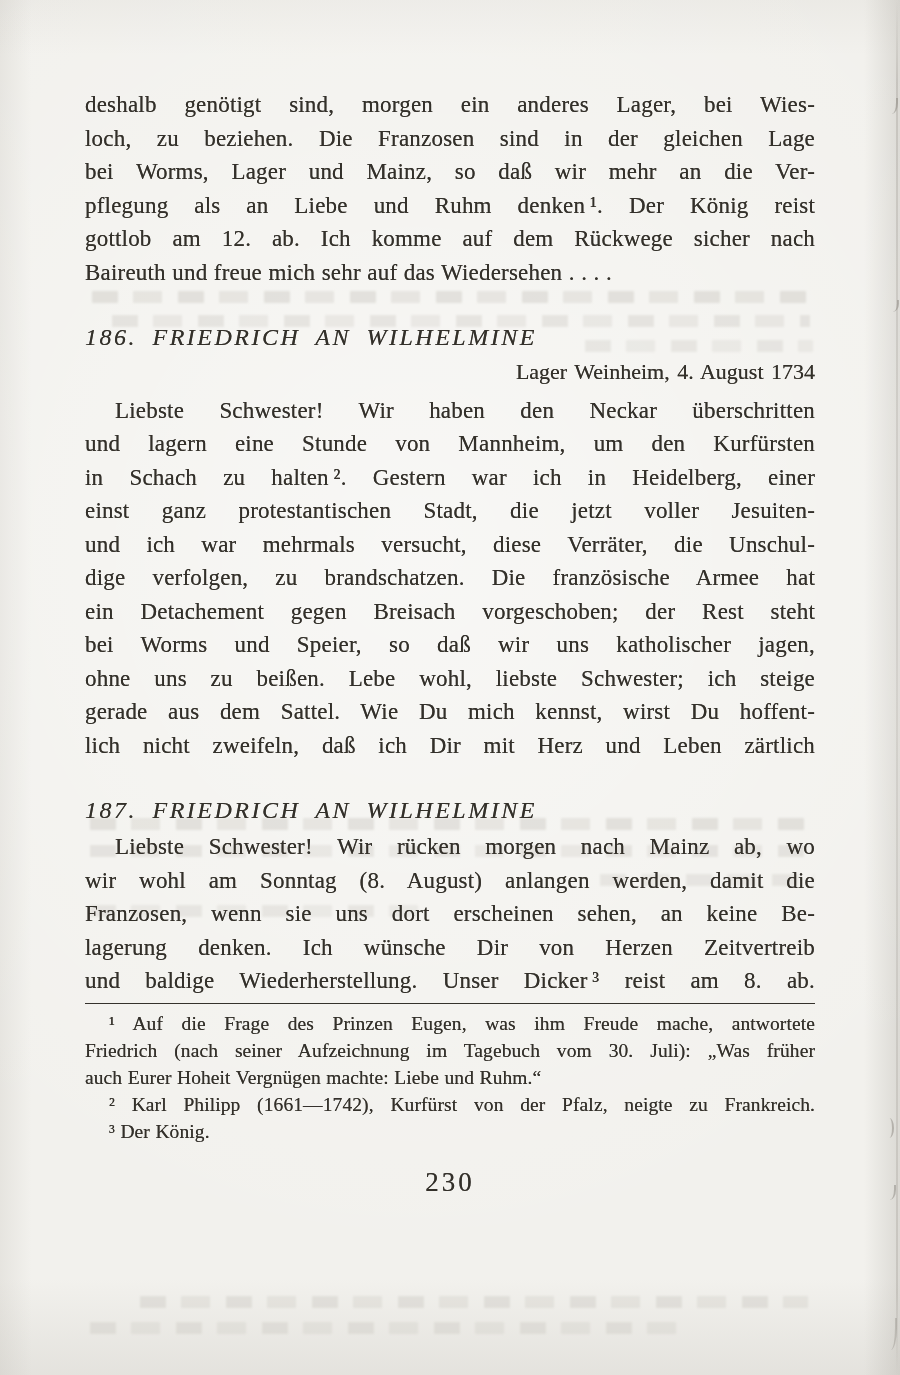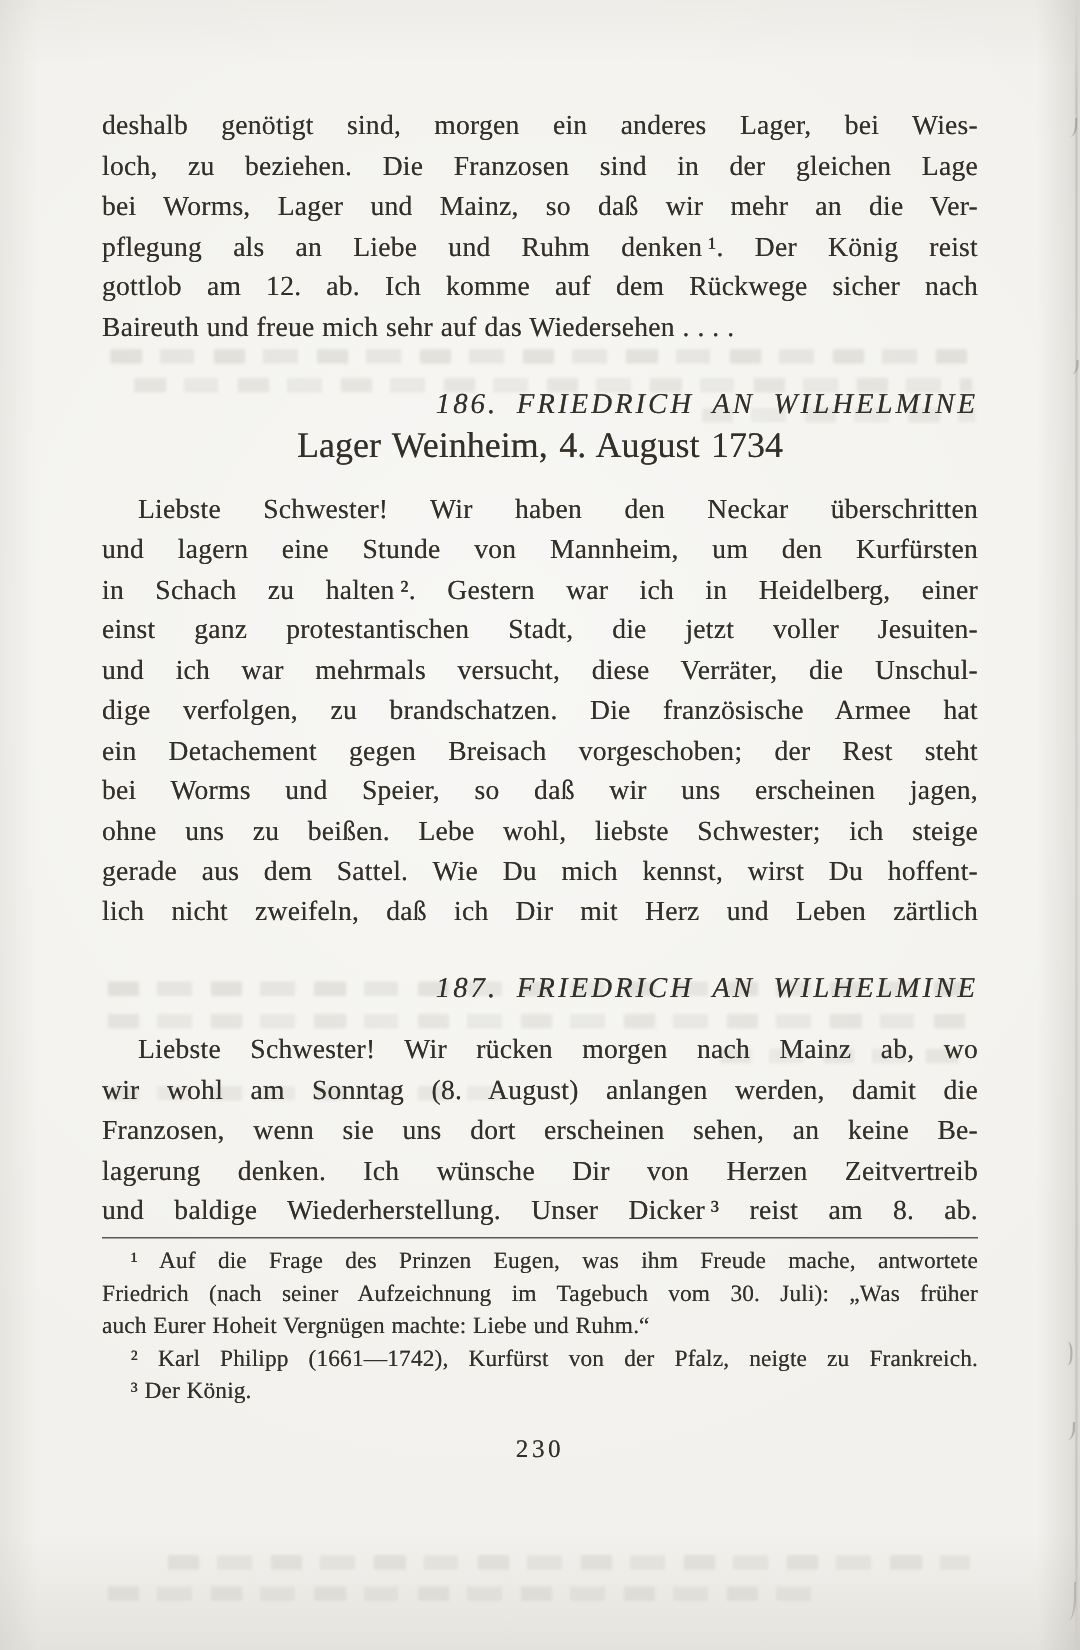--- a/index.html
+++ b/index.html
@@ -45,47 +45,46 @@
   .line.last-short{text-align-last:left;}
   .line.indent{text-indent:30px;}
   .letter-heading{
     font-style:italic;
     font-size:24px;
     line-height:30px;
     letter-spacing:2.5px;
     word-spacing:7px;
     margin-top:33px;
     text-shadow:0 0 .5px rgba(45,41,35,.75);
-    text-align:right;
   }
   .dateline{
-    font-size:30px;
+    font-size:22px;
     line-height:33.5px;
     margin-top:3px;
-    text-align:center;
+    text-align:right;
     word-spacing:2px;
     text-shadow:0 0 .5px rgba(45,41,35,.75);
   }
-  .body-para{margin-top:19px;}
+  .body-para{margin-top:5px;}
   .footnote-rule{
     border:none;
     border-top:1.6px solid var(--rule);
     margin:5px 0 6px 0;
     width:730px;
   }
   .footnotes .para{
     font-size:19.5px;
     line-height:27px;
     letter-spacing:.1px;
   }
   .footnotes .line.indent{text-indent:24px;}
   .page-number{
     margin-top:22px;
     text-align:center;
-    font-size:21px;
+    font-size:27px;
     letter-spacing:3px;
     text-shadow:0 0 .5px rgba(45,41,35,.7);
   }
   
   .ghost{
     position:absolute;
     height:12px;
     filter:blur(1.2px);
     opacity:.55;
     background:repeating-linear-gradient(90deg,
@@ -140,21 +139,21 @@
     <div class="dateline">Lager Weinheim, 4. August 1734</div>
 
     <div class="para body-para">
         <div class="line indent">Liebste Schwester! Wir haben den Neckar überschritten</div>
         <div class="line">und lagern eine Stunde von Mannheim, um den Kurfürsten</div>
         <div class="line">in Schach zu halten ². Gestern war ich in Heidelberg, einer</div>
         <div class="line">einst ganz protestantischen Stadt, die jetzt voller Jesuiten-</div>
         <div class="line">und ich war mehrmals versucht, diese Verräter, die Unschul-</div>
         <div class="line">dige verfolgen, zu brandschatzen. Die französische Armee hat</div>
         <div class="line">ein Detachement gegen Breisach vorgeschoben; der Rest steht</div>
-        <div class="line">bei Worms und Speier, so daß wir uns erscheinen jagen,</div>
+        <div class="line">bei Worms und Speier, so daß wir uns katholischer jagen,</div>
         <div class="line">ohne uns zu beißen. Lebe wohl, liebste Schwester; ich steige</div>
         <div class="line">gerade aus dem Sattel. Wie Du mich kennst, wirst Du hoffent-</div>
         <div class="line">lich nicht zweifeln, daß ich Dir mit Herz und Leben zärtlich</div>
       </div>
 
     <div class="letter-heading">187. FRIEDRICH AN WILHELMINE</div>
 
 
     <div class="para body-para">
         <div class="line indent">Liebste Schwester! Wir rücken morgen nach Mainz ab, wo</div>

